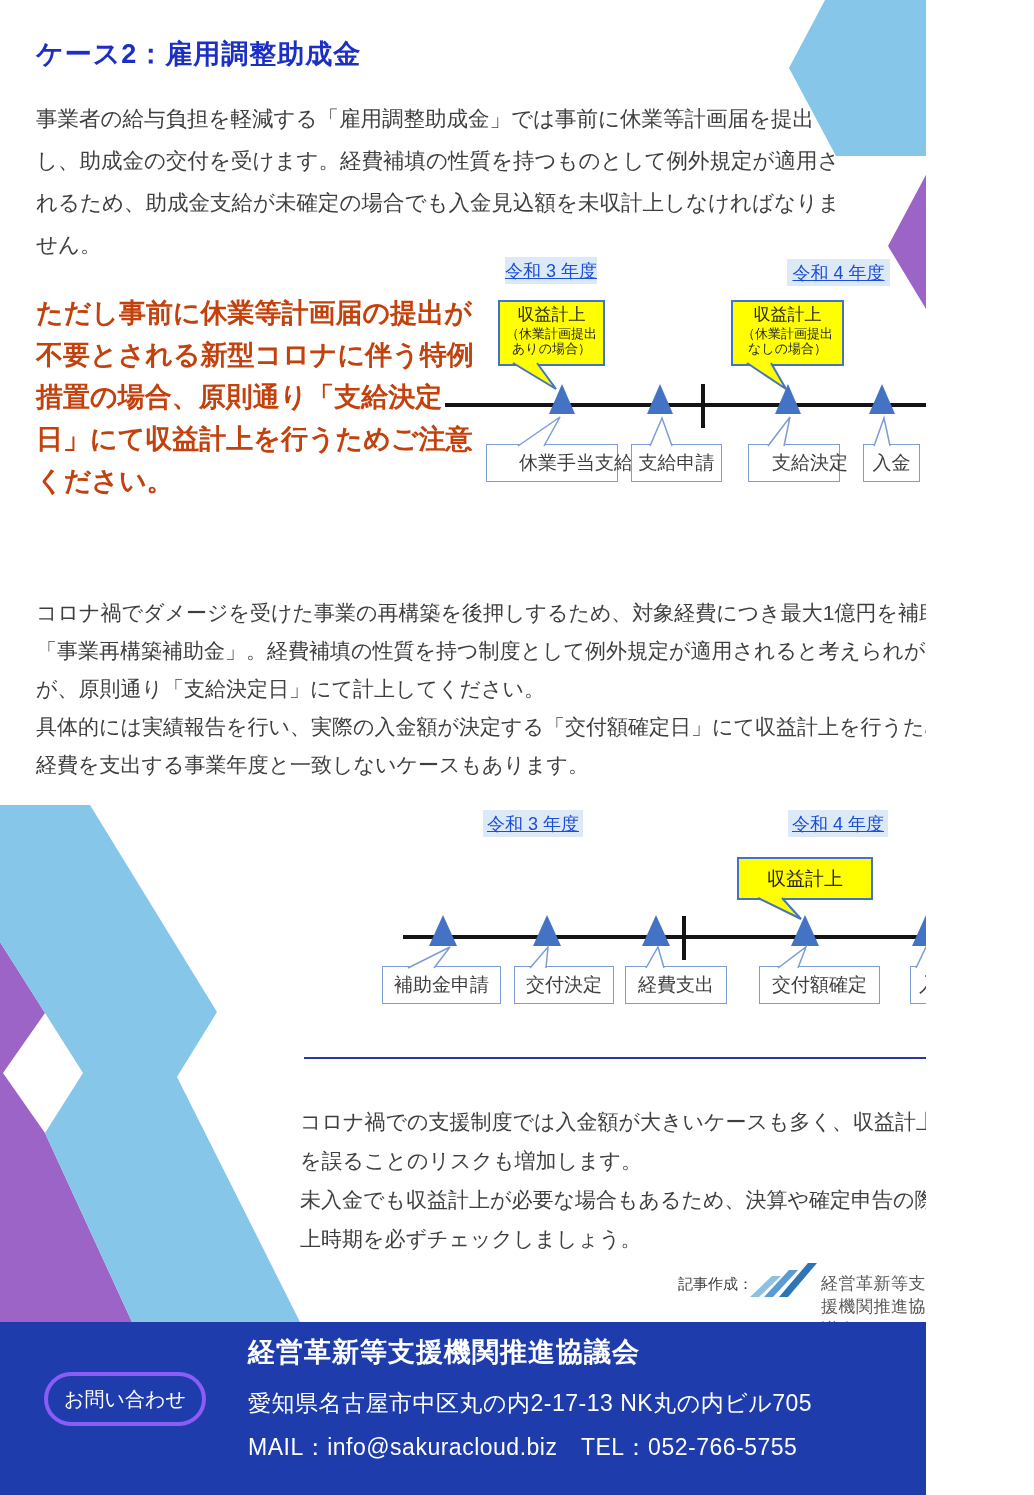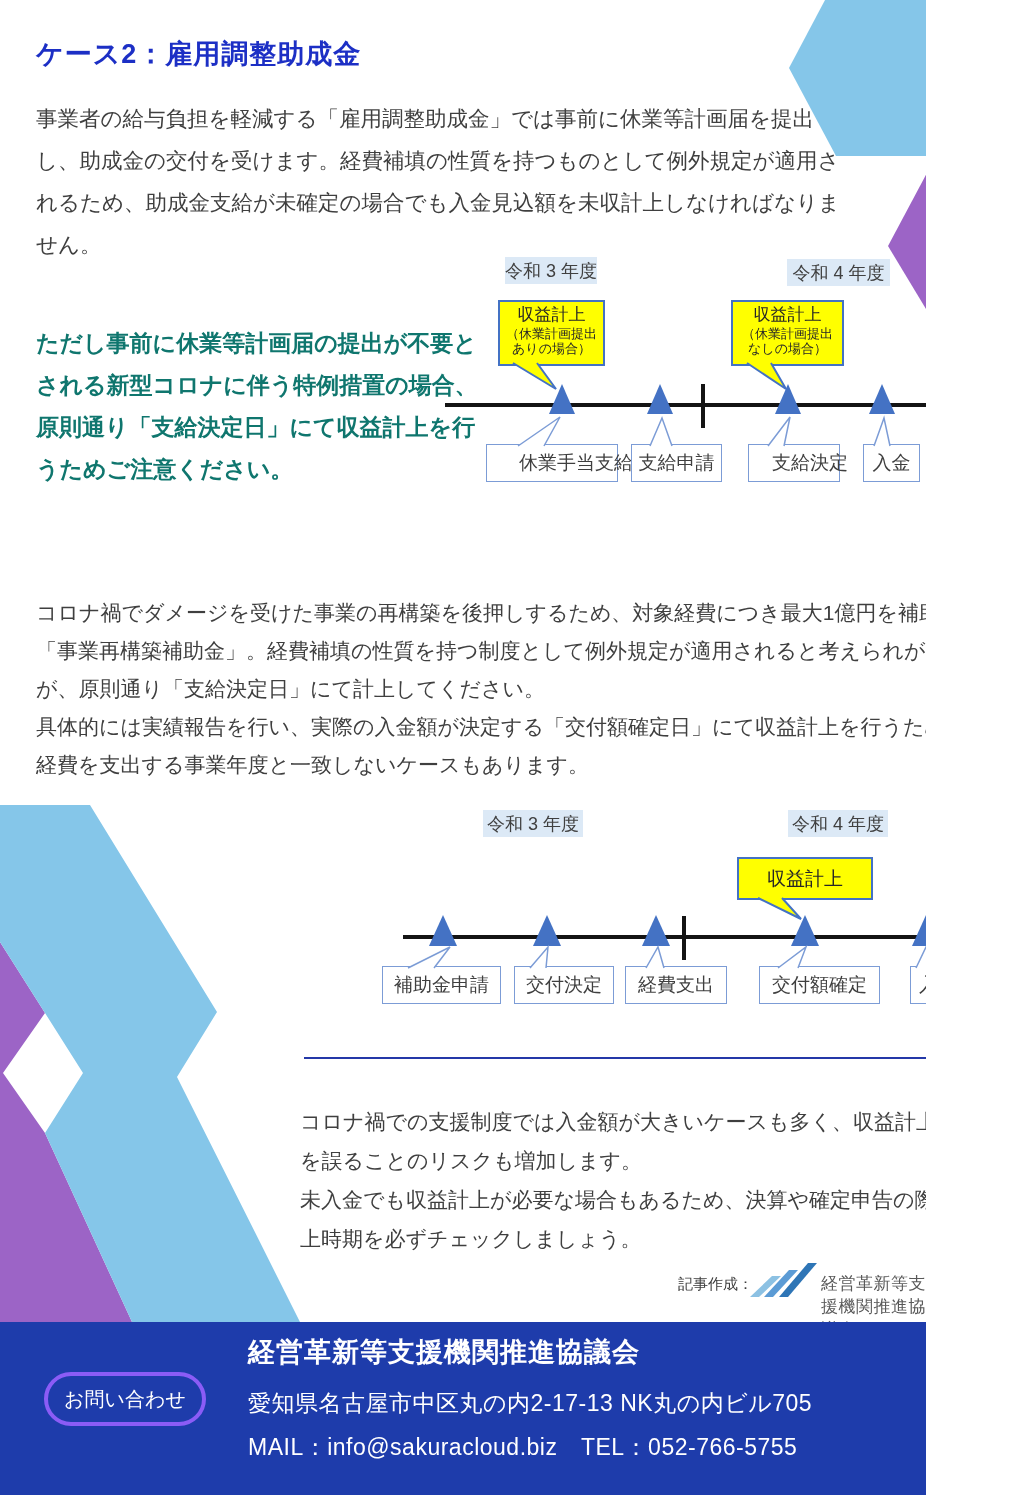--- a/index.html
+++ b/index.html
@@ -3,23 +3,23 @@
 <meta charset="utf-8">
 <style>
   html,body{margin:0;padding:0;background:#ffffff;}
   .page{position:relative;width:926px;height:1495px;overflow:hidden;background:#ffffff;
         font-family:"Liberation Sans","DejaVu Sans",sans-serif;color:#3f3f3f;}
   svg.layer{position:absolute;left:0;top:0;pointer-events:none;}
   .abs{position:absolute;}
   .heading{font-size:27px;font-weight:bold;color:#1c2fc5;letter-spacing:1px;}
   .body-text{font-size:21.5px;line-height:42px;color:#3f3f3f;}
   .body-text2{font-size:21px;line-height:38px;color:#3f3f3f;}
-  .bold-note{font-size:23px;font-weight:bold;line-height:42px;color:#0f766e;margin-top:30px;}
+  .bold-note{font-size:27px;font-weight:bold;line-height:42px;color:#c2410c;}
   .preline{white-space:pre-line;}
-  .year-label{background:#dce9f6;color:#404040;font-size:18px;display:flex;align-items:center;justify-content:center;}
+  .year-label{background:#dce9f6;color:#1d4ed8;font-size:18px;display:flex;align-items:center;justify-content:center;text-decoration:underline;}
   .callout{background:#ffff00;border:2px solid #4472c4;box-sizing:border-box;text-align:center;}
   .callout .t{font-size:17px;color:#262626;line-height:22px;padding-top:2px;}
   .callout .s{font-size:13px;color:#262626;line-height:15px;}
   .callout2{background:#ffff00;border:2px solid #4472c4;box-sizing:border-box;display:flex;align-items:center;justify-content:center;
             font-size:19px;color:#262626;}
   .event-box{background:#ffffff;border:1.5px solid #7c9cd6;box-sizing:border-box;display:flex;align-items:center;justify-content:center;
              font-size:19px;color:#3f3f3f;white-space:nowrap;}
   .divider{position:absolute;background:#2438a8;height:2px;}
   .credit-label{font-size:15px;color:#3c3c3c;}
   .credit-org{font-size:17px;color:#595959;letter-spacing:0.5px;}

